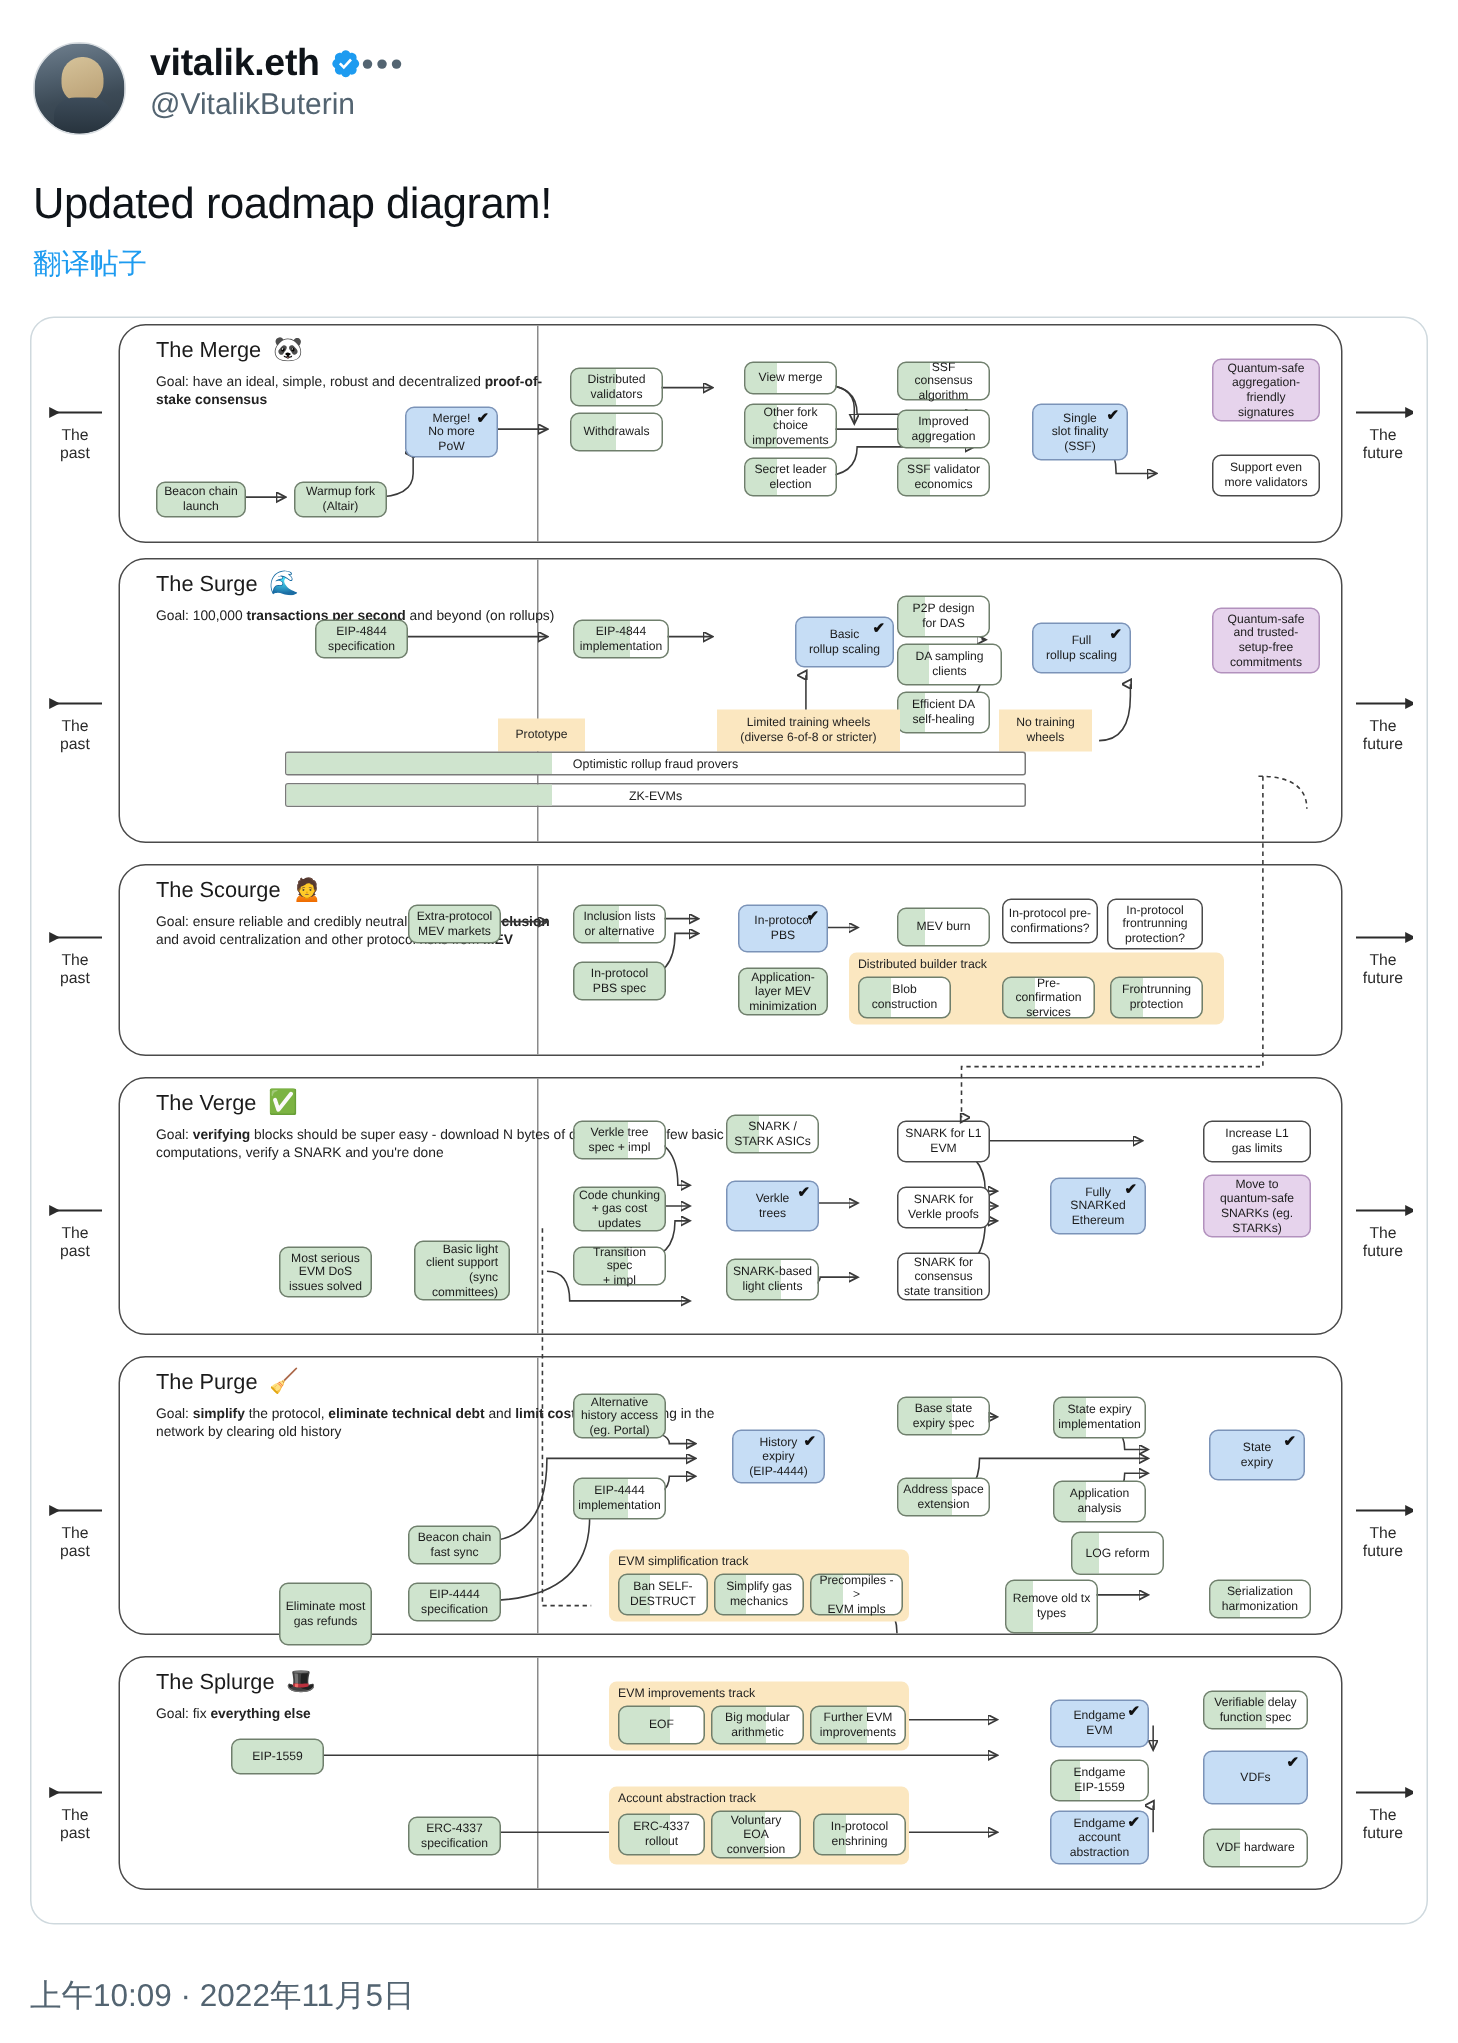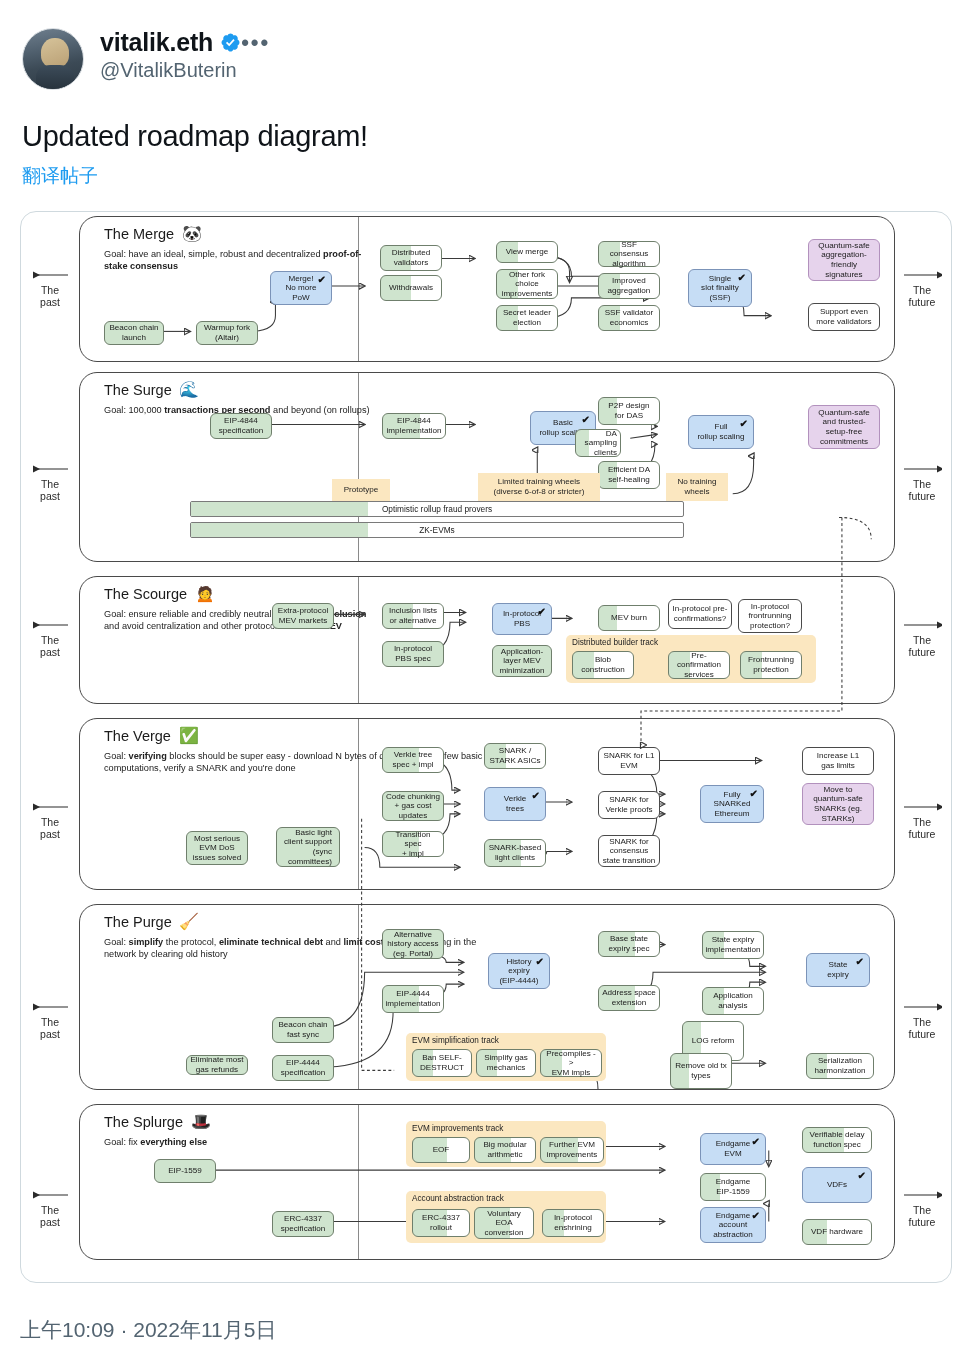--- a/index.html
+++ b/index.html
@@ -428,21 +428,21 @@
         </div>
       <div class="node blue" style="left:450px; top:38px; width:66px; height:34px;">
           <span class="tick">✔</span>
           <span style="white-space: pre-line;">Basic
 rollup scaling</span>
         </div>
       <div class="node green-30" style="left:518px; top:24px; width:62px; height:28px;">
           <span style="white-space: pre-line;">P2P design
 for DAS</span>
         </div>
-      <div class="node green-30" style="left:495px; top:56px; width:46px; height:28px;text-align:right;">
+      <div class="node green-30" style="left:518px; top:56px; width:70px; height:28px;">
           <span style="white-space: pre-line;">DA sampling
 clients</span>
         </div>
       <div class="node green-30" style="left:518px; top:88px; width:62px; height:28px;">
           <span style="white-space: pre-line;">Efficient DA
 self-healing</span>
         </div>
       <div class="node blue" style="left:608px; top:42px; width:66px; height:34px;">
           <span class="tick">✔</span>
           <span style="white-space: pre-line;">Full
@@ -651,21 +651,21 @@
         <path d="M364,94 Q386,94 386,80 L404,80" marker-end="url(#am)"></path>
         <path d="M254,164 Q330,164 330,108 L330,96" marker-end="url(#amu)"></path>
         <path d="M580,40 L616,40" marker-end="url(#am)"></path>
         <path d="M684,44 Q706,44 706,62 L722,62" marker-end="url(#am)"></path>
         <path d="M580,94 Q604,94 604,68 L722,68" marker-end="url(#am)"></path>
         <path d="M684,96 Q706,96 706,78 L722,78" marker-end="url(#am)"></path>
         <path d="M684,160 L722,160" marker-end="url(#am)"></path>
         <path d="M520,162 Q546,162 546,186"></path>
       </svg>
 
-      <div class="node green-full" style="left:106px; top:150px; width:62px; height:20px;">
+      <div class="node green-full" style="left:106px; top:150px; width:62px; height:42px;">
           <span style="white-space: pre-line;">Eliminate most
 gas refunds</span>
         </div>
       <div class="node green-full" style="left:192px; top:112px; width:62px; height:26px;">
           <span style="white-space: pre-line;">Beacon chain
 fast sync</span>
         </div>
       <div class="node green-full" style="left:192px; top:150px; width:62px; height:26px;">
           <span style="white-space: pre-line;">EIP-4444
 specification</span>
@@ -694,21 +694,21 @@
 extension</span>
         </div>
       <div class="node green-35" style="left:622px; top:26px; width:62px; height:28px;">
           <span style="white-space: pre-line;">State expiry
 implementation</span>
         </div>
       <div class="node green-35" style="left:622px; top:82px; width:62px; height:28px;">
           <span style="white-space: pre-line;">Application
 analysis</span>
         </div>
-      <div class="node green-30" style="left:602px; top:116px; width:62px; height:40px;">
+      <div class="node green-30" style="left:634px; top:116px; width:62px; height:29px;">
           <span>LOG reform</span>
         </div>
       <div class="node green-30" style="left:590px; top:148px; width:62px; height:36px;">
           <span style="white-space: pre-line;">Remove old tx
 types</span>
         </div>
       <div class="node blue" style="left:726px; top:48px; width:64px; height:34px;">
           <span class="tick">✔</span>
           <span style="white-space: pre-line;">State
 expiry</span>

